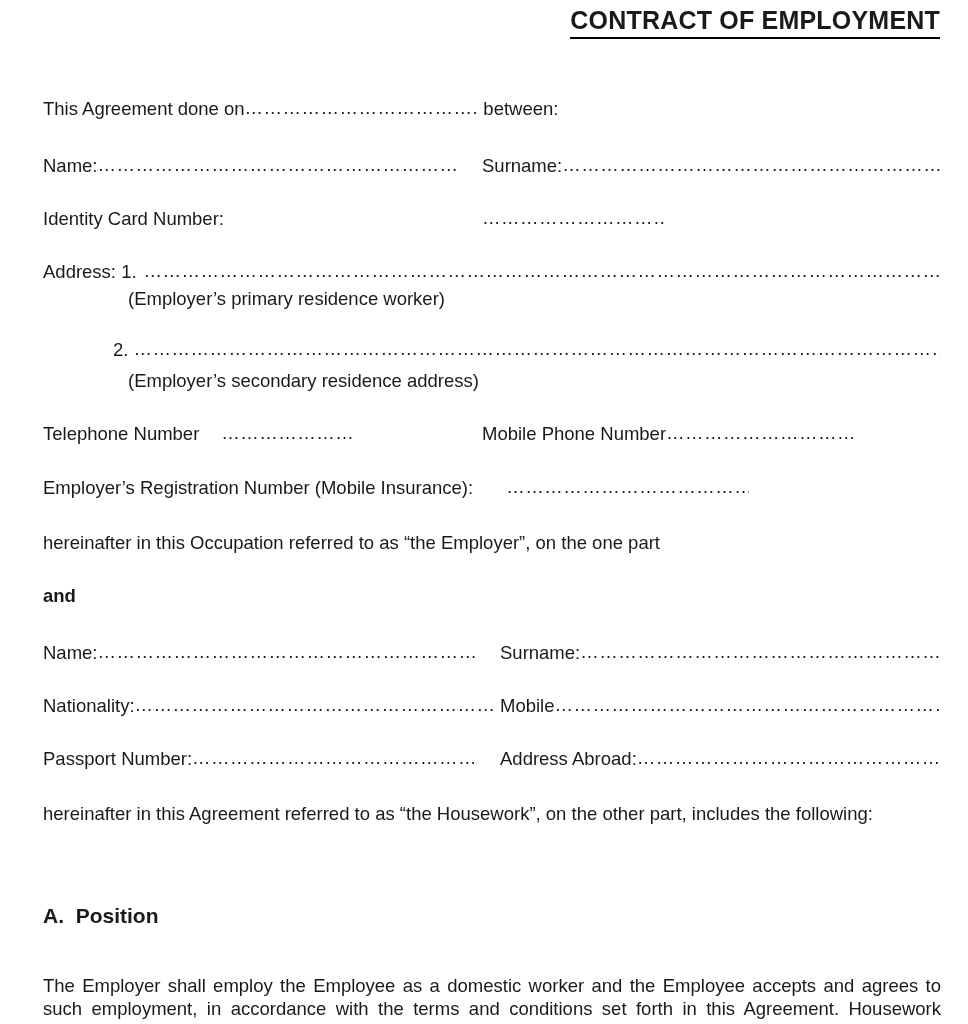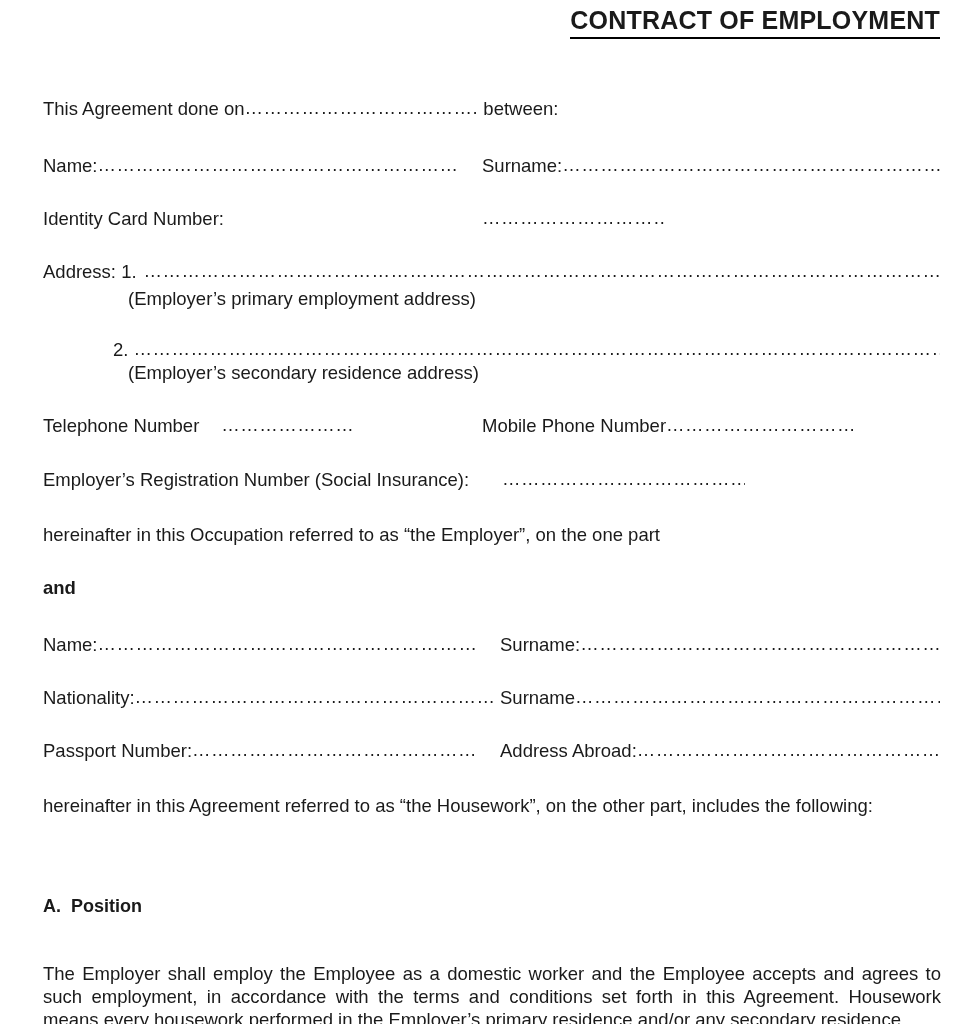--- a/index.html
+++ b/index.html
@@ -106,21 +106,21 @@
   .sp-38 { height: 38px; }
   .sp-40 { height: 40px; }
   .sp-44 { height: 44px; }
   .sp-58 { height: 58px; }
 
   .indent-note { padding-left: 85px; }
   .indent-addr2 { padding-left: 70px; }
   .addr2-num { flex: 0 0 auto; white-space: pre; }
   .heading-num { font-weight: bold; text-decoration: underline; }
   .heading-text { font-weight: bold; text-decoration: underline; }
-  .sub-heading { font-weight: bold; font-size: 18px; }
+  .sub-heading { font-weight: bold; font-size: 21px; }
 </style>
 </head>
 <body>
 
 <div class="page">
 
   <h1 class="doc-title">
     <span>CONTRACT OF EMPLOYMENT</span>
   </h1>
 
@@ -156,49 +156,49 @@
     </span>
   </div>
 
   <div class="sp-30"></div>
 
   <div class="line row">
     <span class="lbl">Address: 1.</span>
     <span class="dots" style="padding-left:7px;">……………………………………………………………………………………………………………………………………………………..</span>
   </div>
 
-  <div class="line indent-note" style="margin-top:4px;">(Employer’s primary employment address)</div>
+  <div class="line indent-note" style="margin-top:4px;">(Employer’s primary residence worker)</div>
 
   <div class="sp-28"></div>
 
   <div class="line row indent-addr2">
     <span class="addr2-num">2.</span>
     <span class="dots" style="padding-left:5px;">…………………………………………………………………………………………………………………………………………………………</span>
   </div>
 
-  <div class="line indent-note" style="margin-top:0;">(Employer’s secondary residence address)</div>
+  <div class="line indent-note" style="margin-top:8px;">(Employer’s secondary residence address)</div>
 
   <div class="sp-30"></div>
 
   <div class="line row">
     <span class="col-left">
       <span class="lbl">Telephone Number</span>
         <span class="gap-tel"></span>
         <span class="dots-fixed dots-w-tel">………………………</span>
     </span>
     <span class="col-right">
       <span class="lbl">Mobile Phone Number</span>
         <span class="dots-fixed dots-w-mob">…………………………</span>
     </span>
   </div>
 
   <div class="sp-30"></div>
 
   <div class="line row">
-    <span class="lbl">Employer’s Registration Number (Social Insurance):</span>
+    <span class="lbl">Employer’s Registration Number (Mobile Insurance):</span>
       <span class="gap-reg"></span>
       <span class="dots-fixed dots-w-reg">………………………………………</span>
   </div>
 
   <div class="sp-32"></div>
 
   <div class="line">hereinafter in this Occupation referred to as “the Employer”, on the one part</div>
 
   <div class="sp-30"></div>
 
@@ -218,21 +218,21 @@
   </div>
 
   <div class="sp-30"></div>
 
   <div class="line row">
     <span class="col-left-emp">
       <span class="lbl">Nationality:</span>
         <span class="dots">…………………………………………………</span>
     </span>
     <span class="col-right">
-      <span class="lbl">Surname</span>
+      <span class="lbl">Mobile</span>
         <span class="dots">………………………………………………………</span>
     </span>
   </div>
 
   <div class="sp-30"></div>
 
   <div class="line row">
     <span class="col-left-emp">
       <span class="lbl">Passport Number:</span>
         <span class="dots">………………………………………</span>

